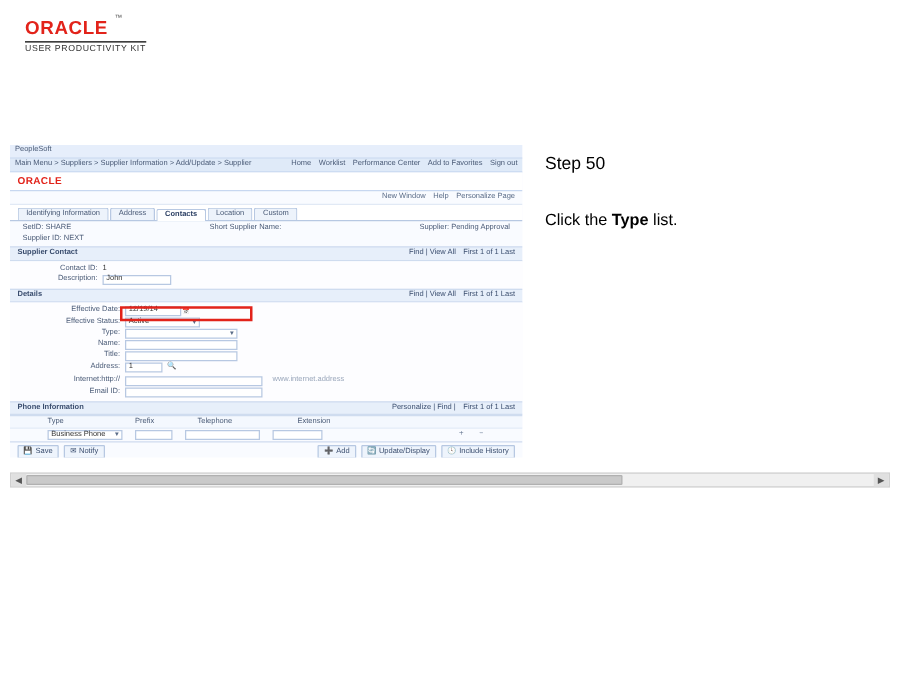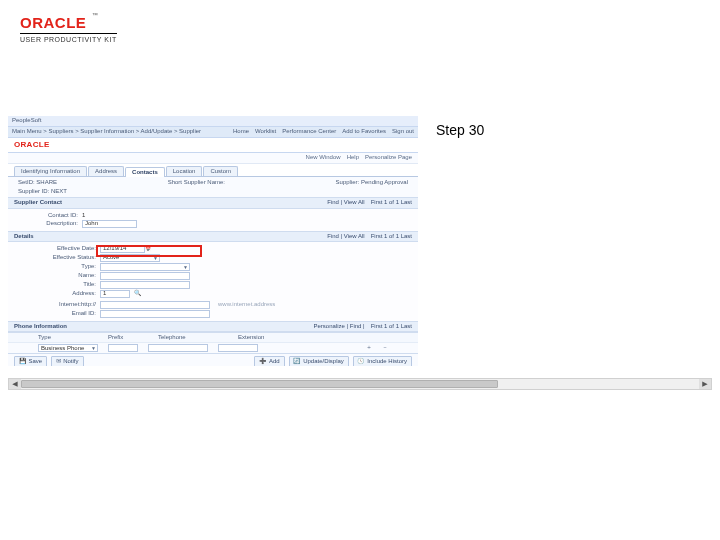--- a/index.html
+++ b/index.html
@@ -544,21 +544,24 @@
                 <span>🕓</span>
                 <span>Include History</span>
               </span>
           </div>
         </div>
 
       </div>
     </div>
 
     <div class="instr-col">
-      <div class="step-num">Step 30</div>
+      <div class="step-num">Step 50</div>
+      <div class="step-text">
+        <span>Click the </span><span class="bold-part">Type</span><span> list.</span>
+      </div>
     </div>
   </div>
 
   <div class="h-scroll">
     <div class="arrow">◀</div>
     <div class="track">
       <div class="thumb"></div>
     </div>
     <div class="arrow">▶</div>
   </div>

